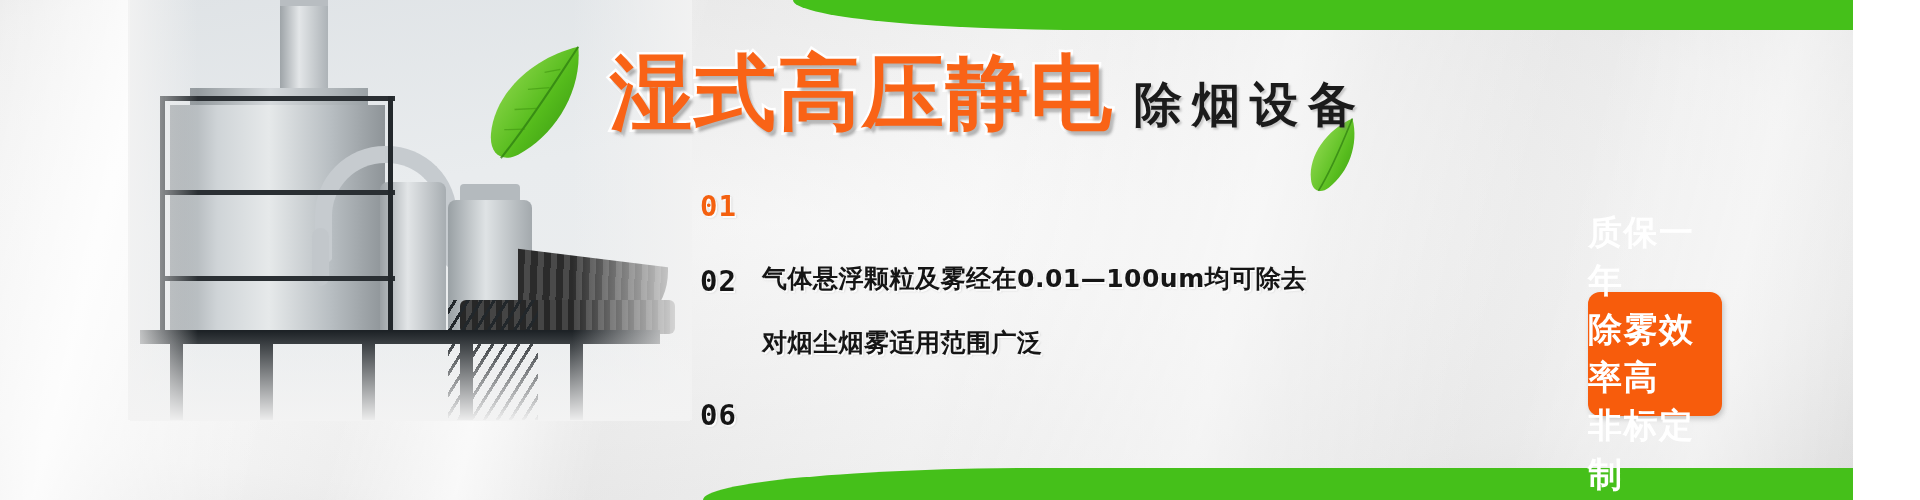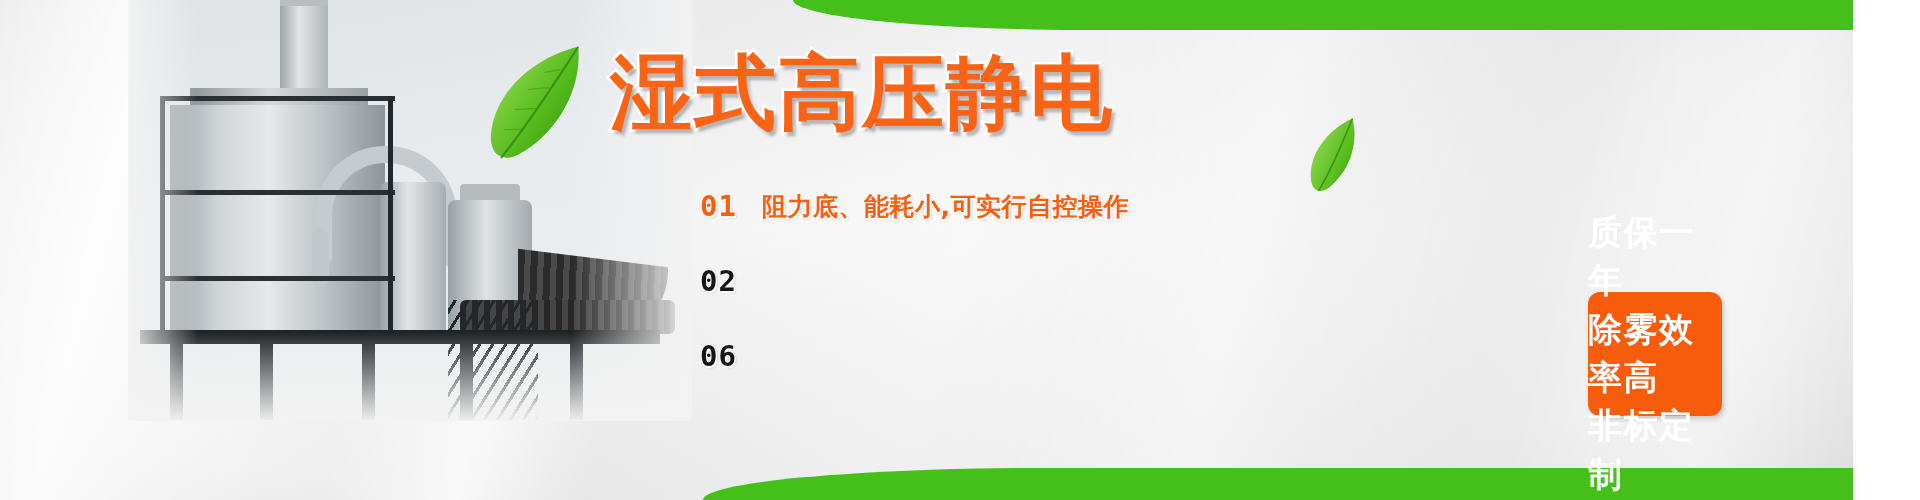--- a/index.html
+++ b/index.html
@@ -75,21 +75,21 @@
   }
   .title-sub{
     font-size:48px;font-weight:bold;letter-spacing:10px;color:#1b1b1b;
     font-family:"DejaVu Sans","Liberation Sans",sans-serif;
     line-height:1;white-space:nowrap;padding-bottom:6px;
     text-shadow:2px 2px 2px rgba(120,120,120,.35);
   }
 
   
   .features{position:absolute;left:700px;top:188px;width:900px;}
-  .feat{display:flex;align-items:center;margin-bottom:6px;white-space:nowrap;}
+  .feat{display:flex;align-items:flex-start;margin-bottom:6px;white-space:nowrap;}
   .feat .num{
     font-family:"DejaVu Sans Mono","Liberation Mono",monospace;
     font-size:29px;font-weight:bold;letter-spacing:1px;width:62px;flex:0 0 62px;
     line-height:1.28;
   }
   .feat .txt{font-size:25px;font-weight:bold;line-height:1.28;letter-spacing:.5px;
     font-family:"DejaVu Sans","Liberation Sans",sans-serif;}
   .feat.orange .num,.feat.orange .txt{color:#f4600f;text-shadow:1.5px 1.5px 0 rgba(255,255,255,.9),2px 2px 2px rgba(150,150,150,.35);}
   .feat.dark .num,.feat.dark .txt{color:#151515;text-shadow:1.5px 1.5px 0 rgba(255,255,255,.9),2px 2px 2px rgba(150,150,150,.35);margin-top:32px;}
 
@@ -172,33 +172,35 @@
     </defs>
     <path d="M68 3C40 1 12 15 3 37c-5 11 1 18 12 16 24-4 47-24 53-50z" fill="url(#lg2)"></path>
     <path d="M68 3C50 18 28 37 4 51" stroke="#2d7d10" stroke-width="1.6" fill="none" opacity=".7"></path>
   </svg>
 
   <div class="green-top"></div>
   <div class="green-bottom"></div>
 
   <div class="headline">
     <div class="title-main">湿式高压静电</div>
+    <div class="title-sub">除烟设备</div>
   </div>
 
   <div class="features">
 
     <div class="feat orange">
       <div class="num">01</div>
-      <div>
-        <div class="txt">阻力底、能耗小,可实行自控操作</div>
-      </div>
     </div>
 
     <div class="feat dark">
       <div class="num">02</div>
+      <div>
+        <div class="txt">气体悬浮颗粒及雾经在0.01—100um均可除去</div>
+        <div class="txt">对烟尘烟雾适用范围广泛</div>
+      </div>
     </div>
 
 
     <div class="feat dark">
       <div class="num">06</div>
     </div>
 
   </div>
 
   <div class="badge">

